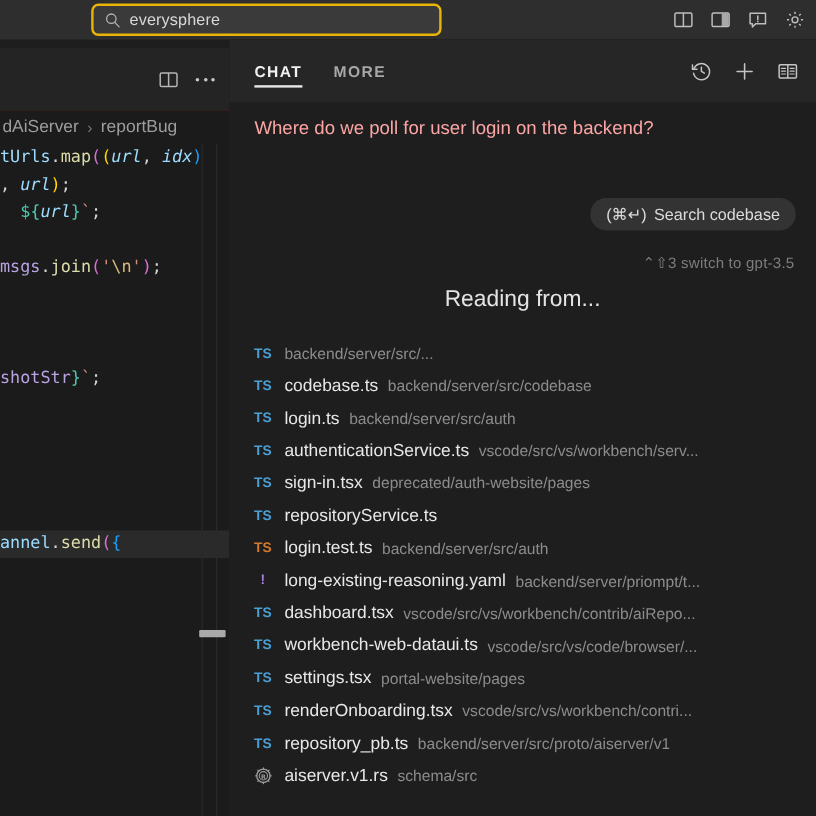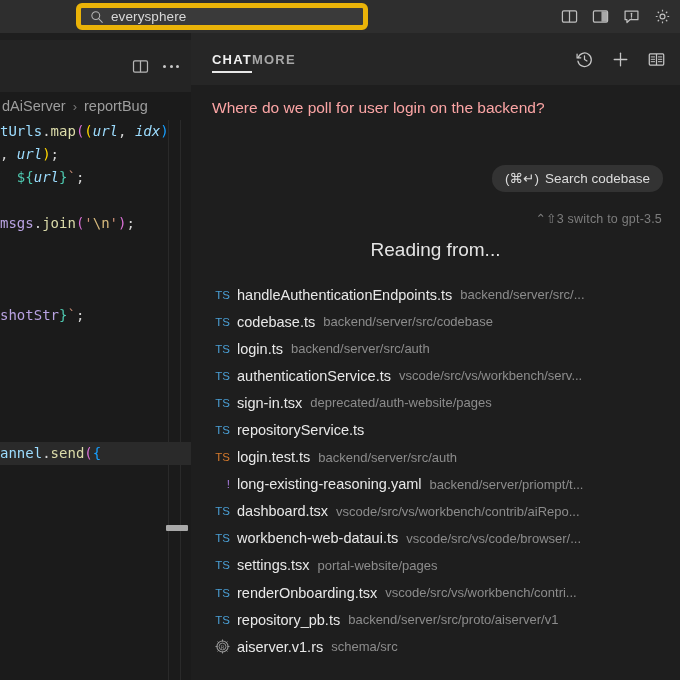--- a/index.html
+++ b/index.html
@@ -14,21 +14,21 @@
 
   
   .titlebar{
     position:absolute;left:0;top:0;width:680px;height:33px;
     background:#2e2e2e;
     display:flex;align-items:center;
     box-sizing:border-box;
   }
   .search-box{
     position:absolute;left:76px;top:3px;width:292px;height:27px;
-    background:#3a3a3a;border:5px solid #eab308;border-radius:6px;
+    background:#3a3a3a;border:2px solid #eab308;border-radius:6px;
     display:flex;align-items:center;box-sizing:border-box;padding:0 9px;
   }
   .search-icon{width:14px;height:14px;flex:0 0 14px;margin-right:7px;opacity:.82;}
   .search-text{font-size:13.5px;color:#d8d8d8;letter-spacing:.1px;}
   .tb-icons{position:absolute;right:9px;top:0;height:33px;display:flex;align-items:center;gap:14px;}
   .tb-ico{width:17px;height:17px;opacity:.86;cursor:pointer;display:block;}
 
   
   .editor-col{
     position:absolute;left:0;top:40px;width:191px;height:647px;
@@ -78,21 +78,21 @@
   .mm-slider{position:absolute;left:3px;top:405px;width:22px;height:6px;background:#a9a9a9;border-radius:1px;}
 
   
   .chat{
     position:absolute;left:191px;top:33px;width:489px;height:647px;
     background:#1e1e1e;overflow:hidden;
   }
   .chat-tabbar{
     position:absolute;left:0;top:0;width:489px;height:52px;background:#262626;
   }
-  .tabs{position:absolute;left:21px;top:0;height:52px;display:flex;align-items:center;}
+  .tabs{position:absolute;left:21px;top:0;height:52px;display:flex;align-items:center;gap:26px;}
   .tab{
     font-size:13px;font-weight:bold;letter-spacing:1.2px;color:#a7a7a7;
     position:relative;height:52px;display:flex;align-items:center;cursor:pointer;
   }
   .tab.active{color:#f0f0f0;}
   .tab.active:after{
     content:"";position:absolute;left:0;right:0;bottom:12px;height:2px;background:#e8e8e8;
   }
   .chat-actions{position:absolute;right:14px;top:0;height:52px;display:flex;align-items:center;gap:17px;}
   .ch-ico{width:19px;height:19px;opacity:.88;cursor:pointer;display:block;}
@@ -118,22 +118,22 @@
     text-align:center;font-size:19px;color:#e4e4e4;
   }
   .filelist{position:absolute;left:0;top:248px;width:489px;}
   .file-row{
     display:flex;align-items:center;
     height:27.1px;
     padding-left:17px;padding-right:8px;
     box-sizing:border-box;cursor:pointer;white-space:nowrap;overflow:hidden;
   }
   .f-ico{
-    flex:0 0 22px;width:22px;text-align:right;margin-right:7px;
-    font-size:11.5px;font-weight:normal;font-family:"Liberation Sans",sans-serif;
+    flex:0 0 22px;width:22px;text-align:center;margin-right:7px;
+    font-size:11.5px;font-weight:bold;font-family:"Liberation Sans",sans-serif;
   }
   .f-ico svg{display:inline-block;vertical-align:middle;}
   .f-name{font-size:14.5px;color:#e8e8e8;margin-right:8px;}
   .f-path{font-size:13px;color:#8c8c8c;overflow:hidden;text-overflow:ellipsis;}
 </style>
 </head>
 <body>
 
 <div id="app">
 
@@ -265,21 +265,20 @@
       </span>
     </div>
 
     <div class="hint">⌃⇧3 switch to gpt-3.5</div>
 
     <div class="reading-title">Reading from...</div>
 
     <div class="filelist" id="filelist">
         <div class="file-row">
           <span class="f-ico" style="color: rgb(74, 159, 213);">TS</span>
-          <span class="f-name">handleAuthenticationEndpoints.ts</span>
           <span class="f-path">backend/server/src/...</span>
         </div>
         <div class="file-row">
           <span class="f-ico" style="color: rgb(74, 159, 213);">TS</span>
           <span class="f-name">codebase.ts</span>
           <span class="f-path">backend/server/src/codebase</span>
         </div>
         <div class="file-row">
           <span class="f-ico" style="color: rgb(74, 159, 213);">TS</span>
           <span class="f-name">login.ts</span>

